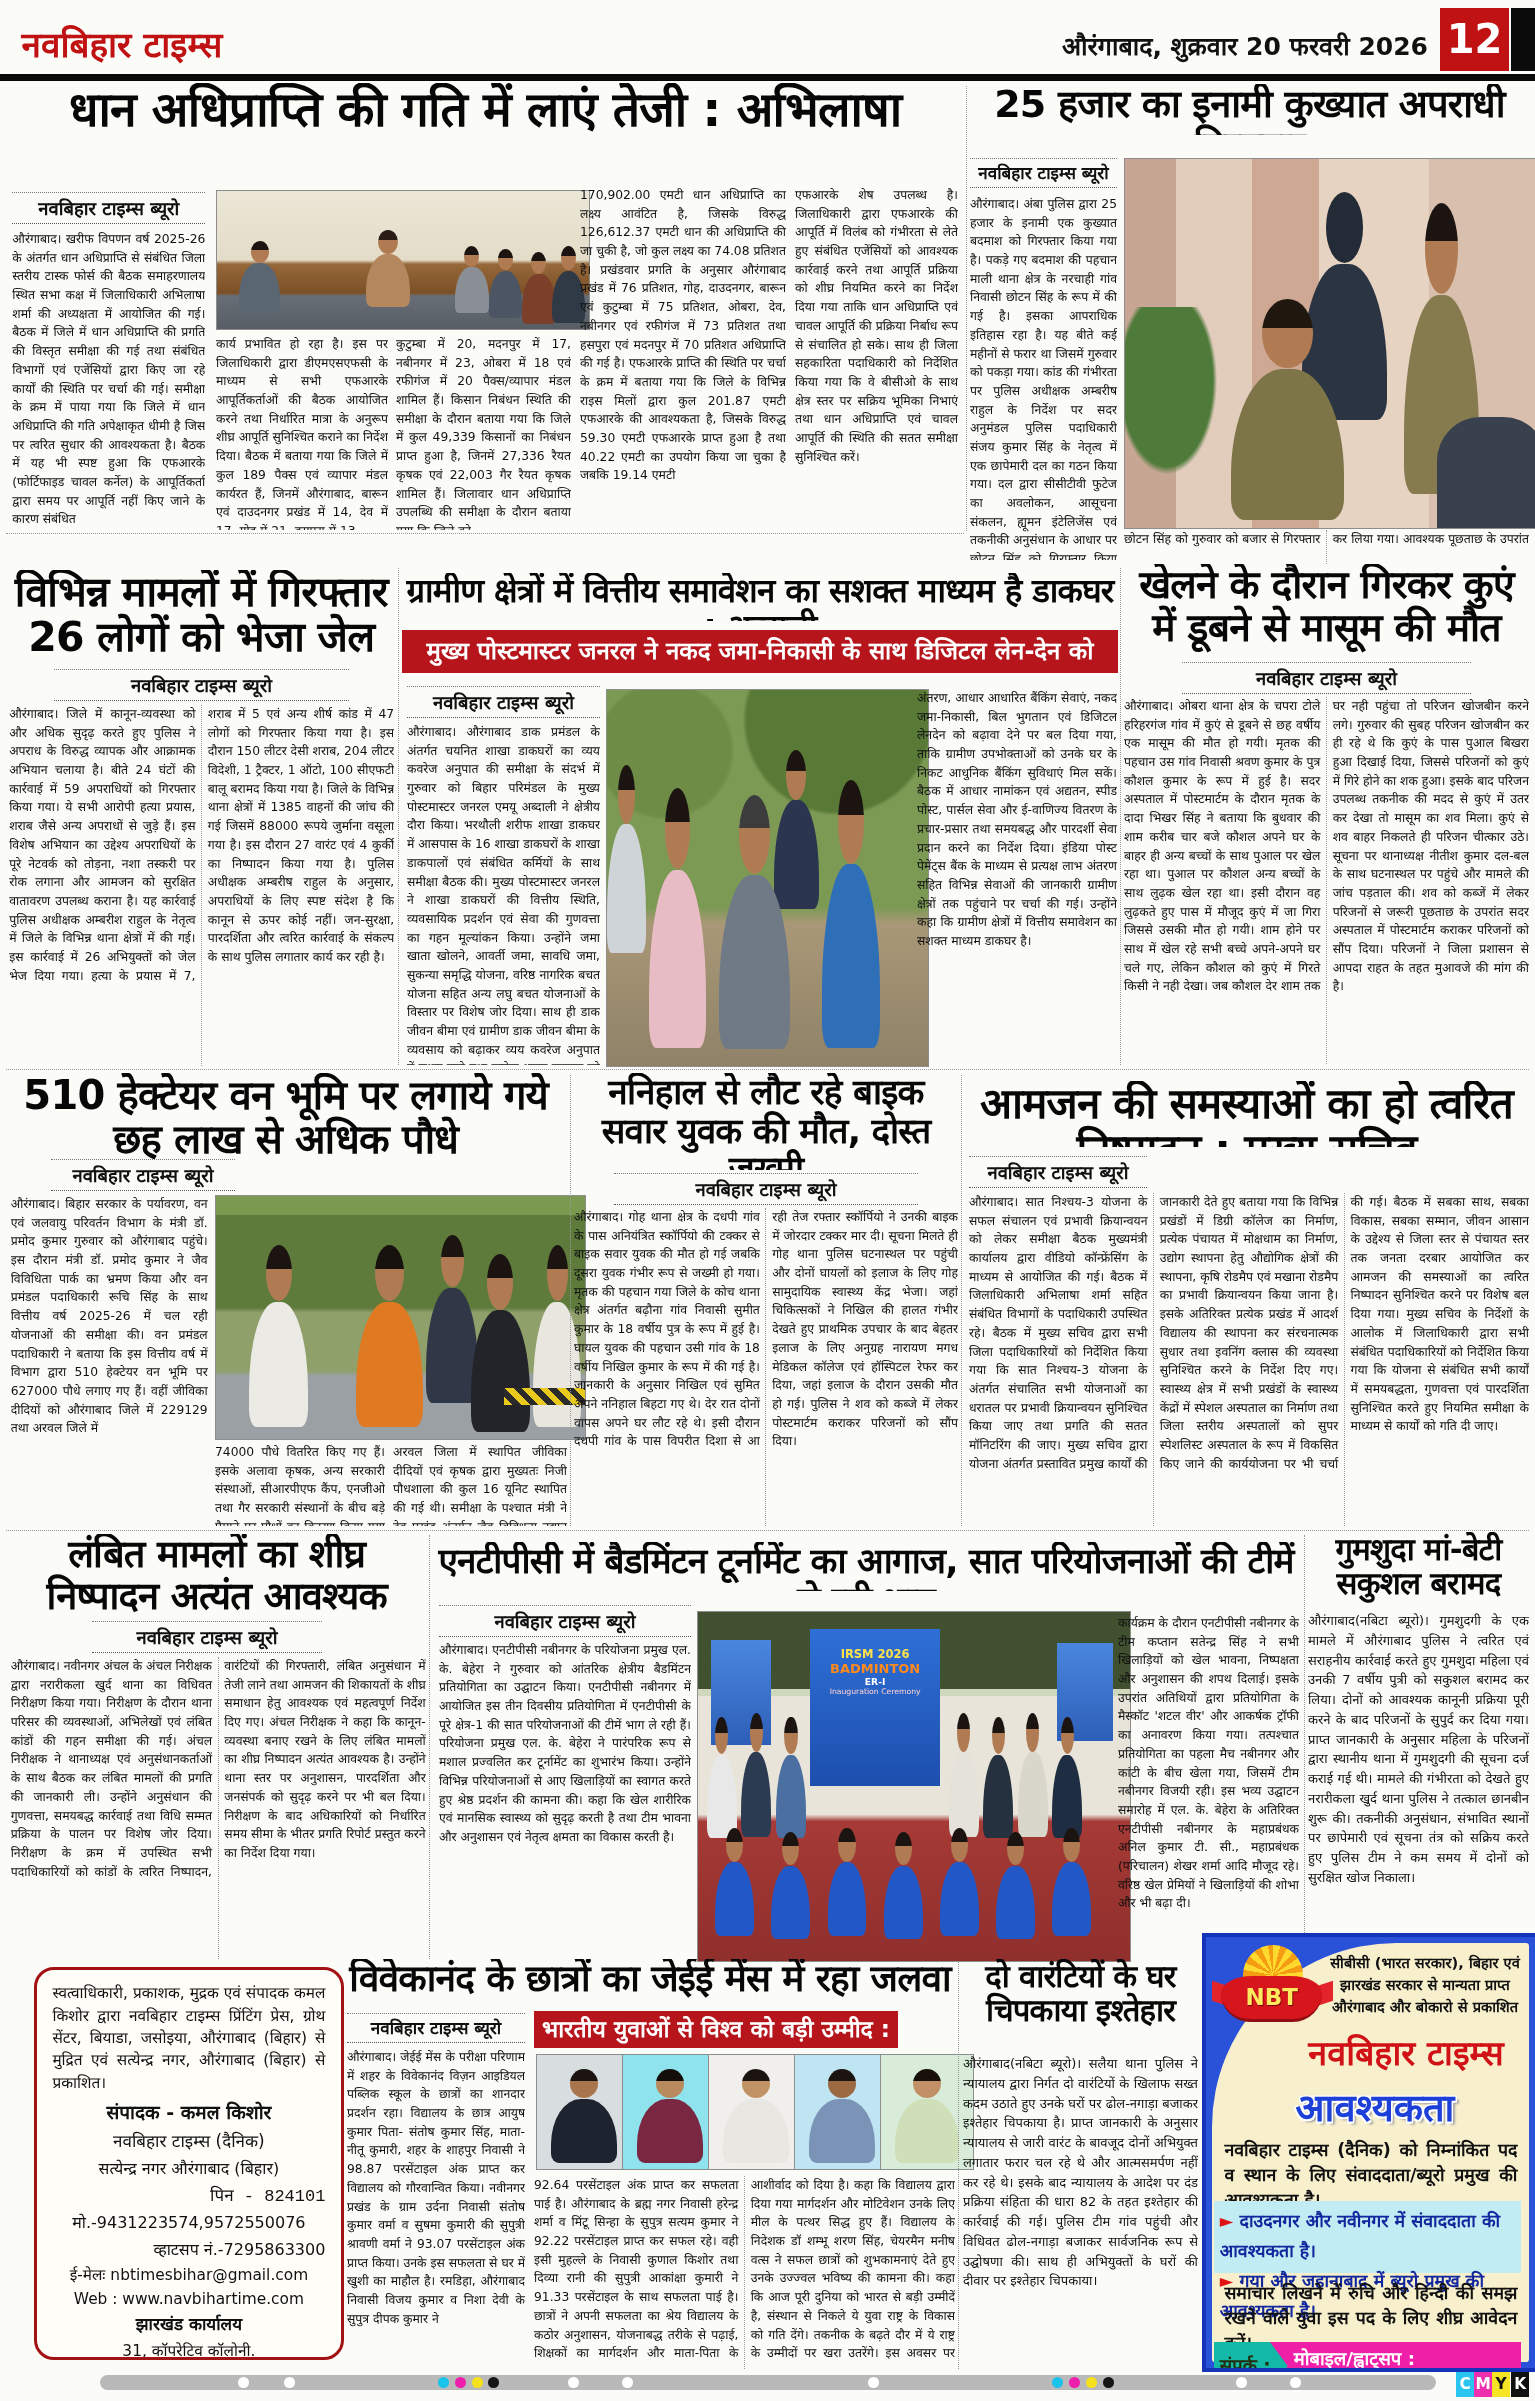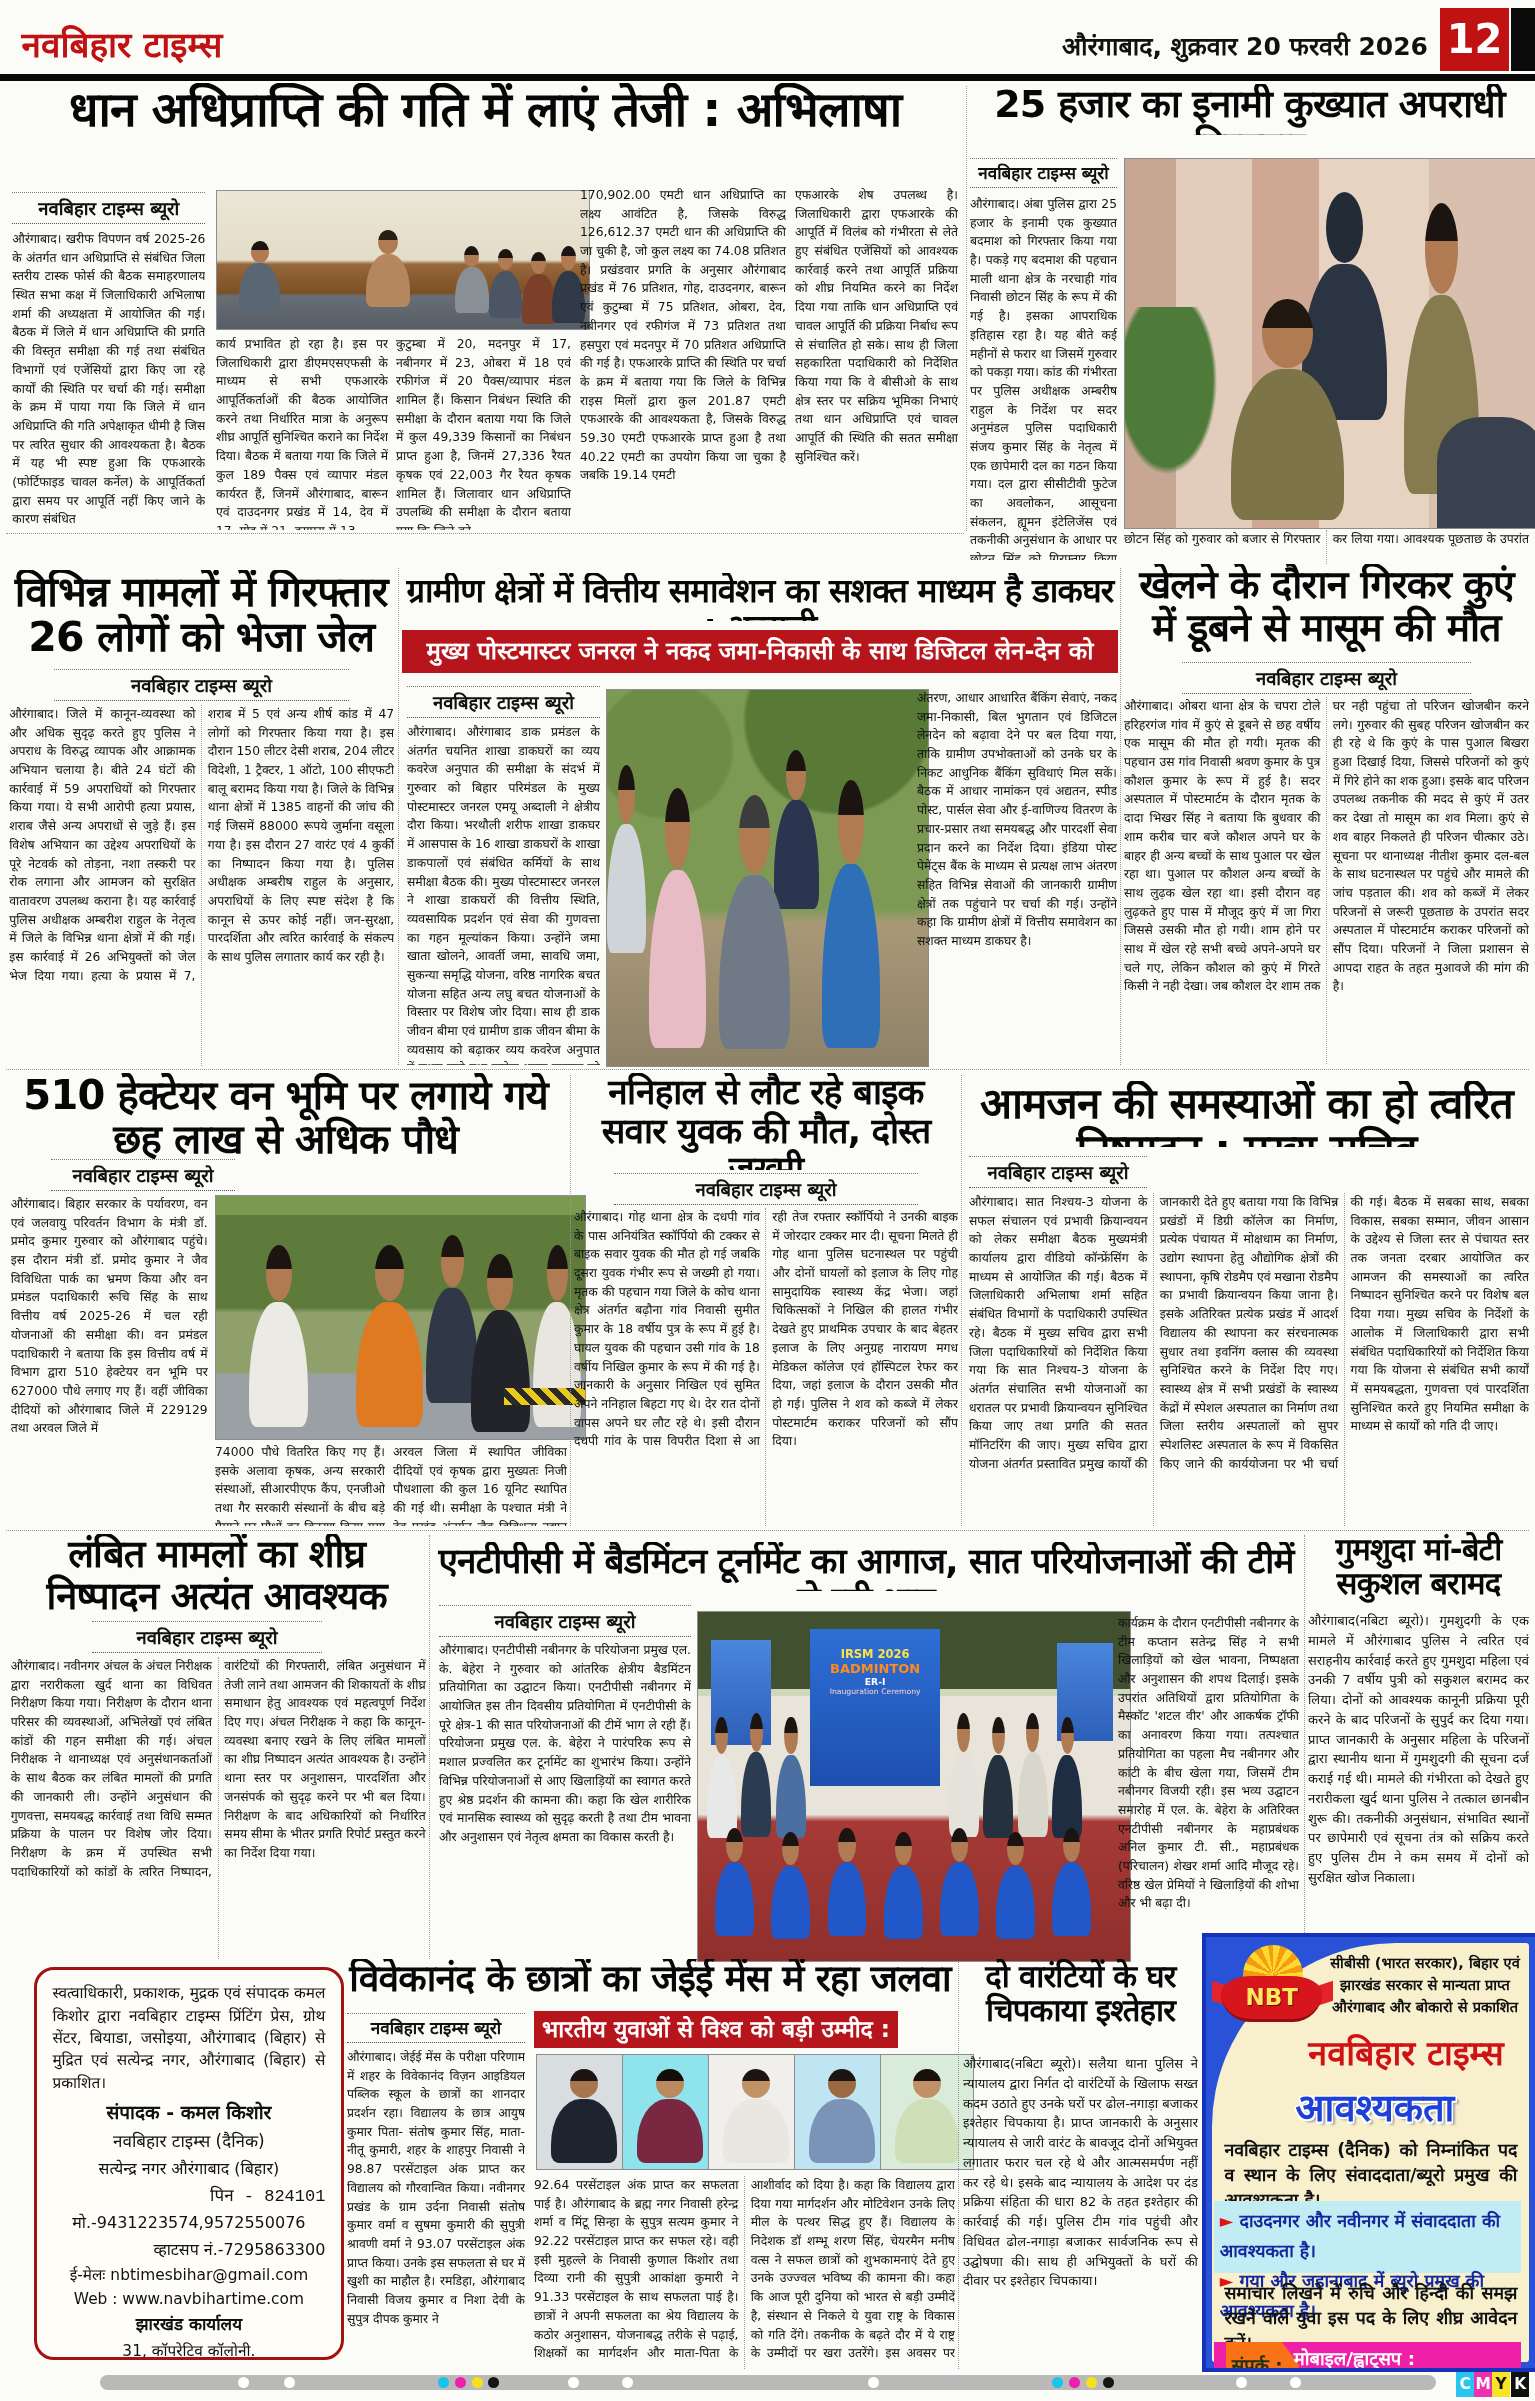--- a/index.html
+++ b/index.html
@@ -226,21 +226,21 @@
   <div class="abs" style="left:7.7px;top:264px;width:307px;height:72px;background:#c2ecf4;padding:4.6px 6.1px;box-sizing:border-box;">
     <div style="font-size:17.7px;font-weight:bold;color:#12279e;line-height:1.7;">
       <span class="arrow-icon">►</span><span>दाउदनगर और नवीनगर में संवाददाता की आवश्यकता है।</span>
     </div>
     <div style="font-size:17.7px;font-weight:bold;color:#12279e;line-height:1.7;">
       <span class="arrow-icon">►</span><span>गया और जहानाबाद में ब्यूरो प्रमुख की आवश्यकता है।</span>
     </div>
   </div>
   <div class="abs" style="left:18.4px;top:344px;width:293px;font-size:17.7px;font-weight:bold;text-align:justify;line-height:1.4;">समाचार लिखने में रुचि और हिन्दी की समझ रखने वाले युवा इस पद के लिए शीघ्र आवेदन करें।</div>
   <div class="abs" style="left:7.7px;top:405px;width:307px;height:48px;background:#f01fa8;">
-    <div style="position:absolute;left:0;top:0;width:74px;height:48px;background:#f97316;clip-path:polygon(0 0,76% 0,100% 50%,76% 100%,0 100%);margin-left:12px;">
+    <div style="position:absolute;left:0;top:0;width:74px;height:48px;background:#14b8a6;clip-path:polygon(0 0,76% 0,100% 50%,76% 100%,0 100%);">
       <span style="display:block;font-size:18.4px;font-weight:bold;color:#203010;line-height:48px;padding-left:6.1px;">संपर्क :</span>
     </div>
     <div style="position:absolute;left:80px;top:3.1px;width:224px;color:#fff;font-weight:bold;">
       <div style="font-size:18.4px;">मोबाइल/ह्वाट्सप : 6206165107</div>
 
     </div>
   </div>
 </div>
 
 <div class="abs" style="left:100px;top:2375px;width:1336px;height:15.4px;background:#b9b9b9;border-radius:7.7px;">

